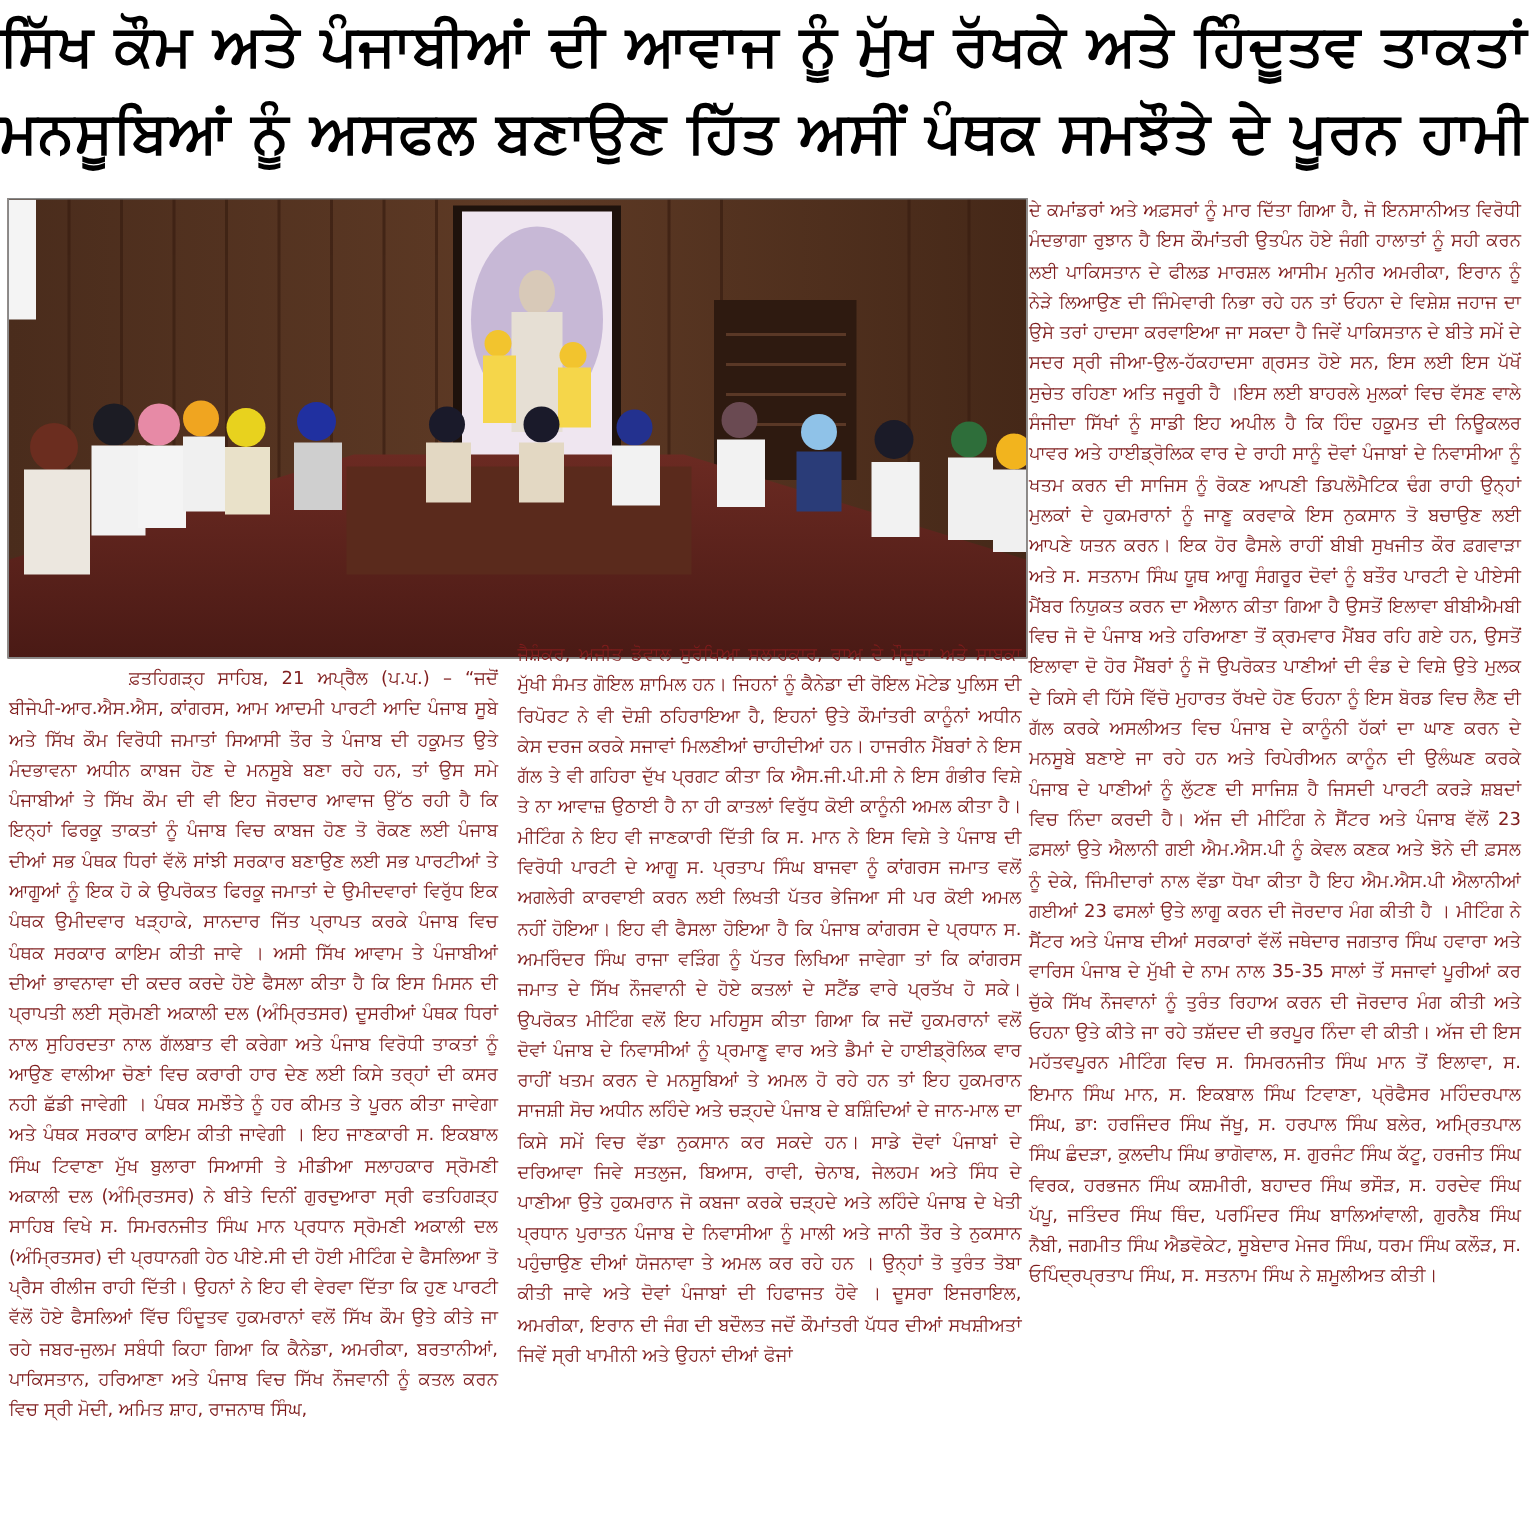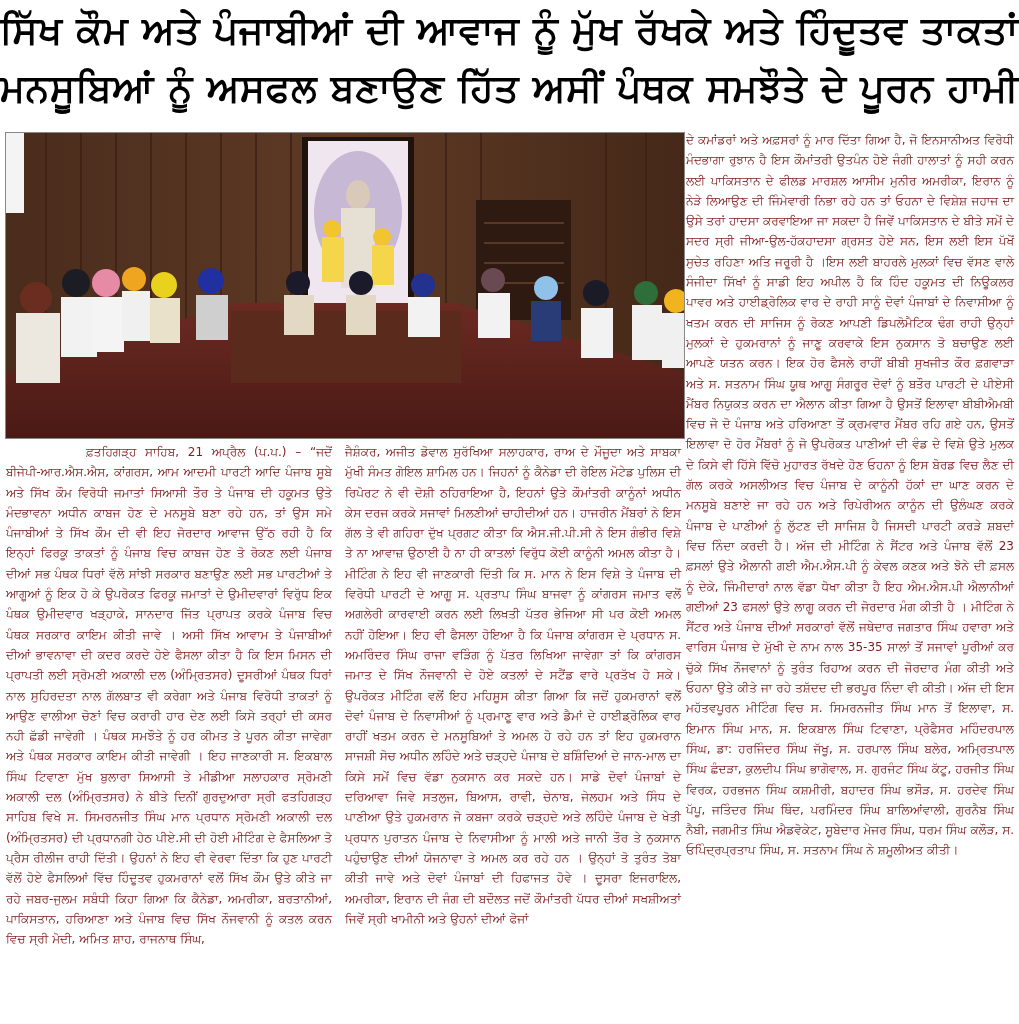--- a/index.html
+++ b/index.html
@@ -3,21 +3,21 @@
 <meta charset="utf-8">
 <style>
   html, body { margin:0; padding:0; background:#ffffff; }
   body { width:1019px; height:1024px; overflow:hidden; position:relative; font-family:"DejaVu Sans", sans-serif; color:#111; }
   .headline { position:absolute; left:0; width:1019px; text-align:center; font-weight:bold; font-size:38px; line-height:52px; color:#000; white-space:nowrap; letter-spacing:0.5px; }
   #hl1 { top:4px; }
   #hl2 { top:62px; }
   .photo { position:absolute; left:5px; top:132px; width:678px; height:305px; border:1px solid #888; overflow:hidden; background:#3a2418; }
   .col { position:absolute; font-size:12px; line-height:20.3px; text-align:justify; color:#7f1d1d; }
   #col1 { left:6px; top:442px; width:326px; }
-  #col2 { left:345px; top:442px; width:336px; }
+  #col2 { left:345px; top:426px; width:336px; }
   #col3 { left:686px; top:130px; width:328px; }
   .para { margin:0; text-indent:0; }
   .dateline { text-indent:80px; }
 </style>
 </head>
 <body>
 
 <div class="headline" id="hl1">ਸਿੱਖ ਕੌਮ ਅਤੇ ਪੰਜਾਬੀਆਂ ਦੀ ਆਵਾਜ ਨੂੰ ਮੁੱਖ ਰੱਖਕੇ ਅਤੇ ਹਿੰਦੂਤਵ ਤਾਕਤਾਂ ਦੇ</div>
 <div class="headline" id="hl2">ਮਨਸੂਬਿਆਂ ਨੂੰ ਅਸਫਲ ਬਣਾਉਣ ਹਿੱਤ ਅਸੀਂ ਪੰਥਕ ਸਮਝੌਤੇ ਦੇ ਪੂਰਨ ਹਾਮੀ : ਮਾਨ</div>
 

